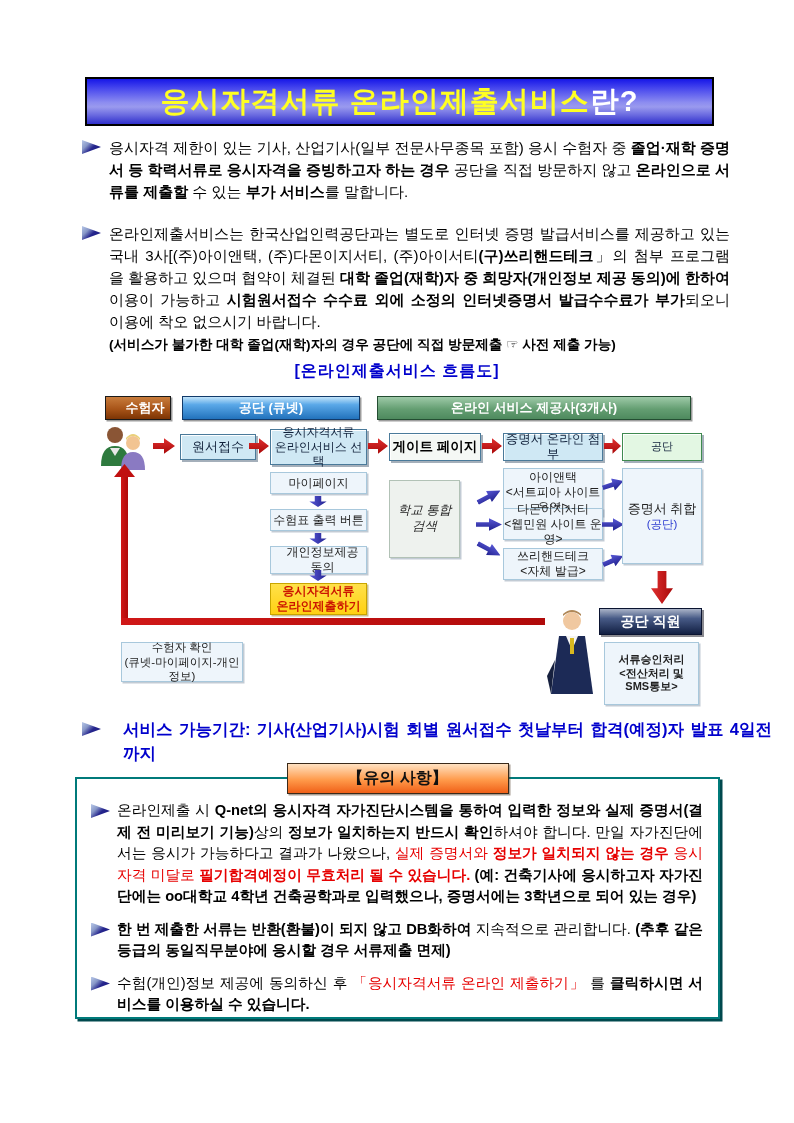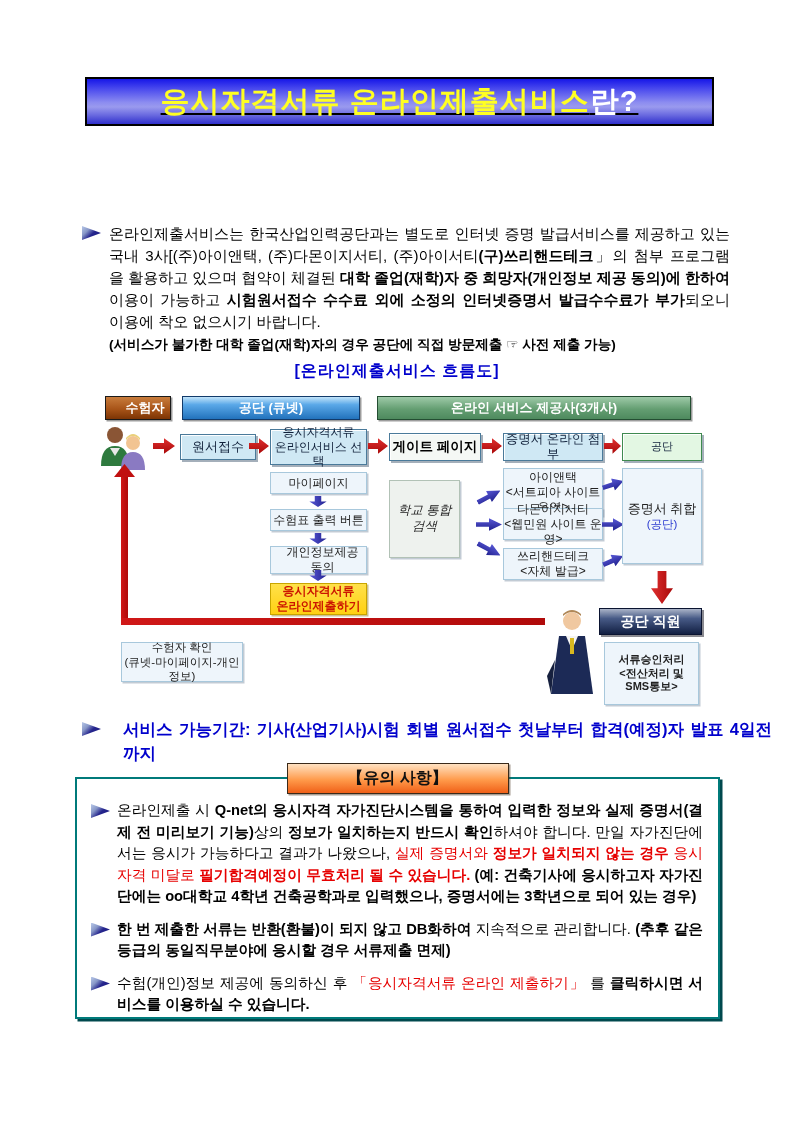--- a/index.html
+++ b/index.html
@@ -4,21 +4,21 @@
 <style>
   html,body{margin:0;padding:0;background:#ffffff;}
   .page{position:relative;width:794px;height:1123px;background:#fff;
         font-family:"Liberation Sans","DejaVu Sans",sans-serif;color:#000;overflow:hidden;}
 
   
   .title-bar{position:absolute;left:85px;top:77px;width:625px;height:45px;
     border:2px solid #000;
     background:linear-gradient(180deg,#1717e8 0%,#4a4aee 22%,#8c8cf0 52%,#9a9aee 62%,#6a6ae0 80%,#3030cc 100%);
     display:flex;align-items:center;justify-content:center;}
-  .title-bar .t{font-size:29px;font-weight:bold;letter-spacing:1px;text-decoration:underline;}
+  .title-bar .t{font-size:29px;font-weight:bold;letter-spacing:1px;}
 
   
   .para{position:absolute;font-size:15px;line-height:22px;text-align:justify;word-break:break-all;}
   .bullet{position:absolute;left:0;top:3px;width:19px;height:14px;
     background:linear-gradient(135deg,#b8c8e8 0%,#8898c8 30%,#26268e 55%,#15157a 100%);
     clip-path:polygon(0 0,100% 50%,0 100%);}
   .para .txt{margin-left:27px;}
   .note-line{font-size:13.6px;font-weight:bold;margin-top:1px;}
 
   
@@ -88,20 +88,24 @@
 </style>
 </head>
 <body>
 
 <div class="page">
 
   <div class="title-bar">
     <div class="t"><span style="color: rgb(255, 255, 34);">응시자격서류 온라인제출서비스</span><span style="color: rgb(255, 255, 255);">란?</span></div>
   </div>
 
+  <div class="para" style="left:82px;top:137px;width:648px;">
+    <span class="bullet"></span>
+    <div class="txt"><span>응시자격 제한이 있는 기사, 산업기사(일부 전문사무종목 포함) 응시 수험자 중 </span><span style="font-weight: bold;">졸업·재학 증명서 등 학력서류로 응시자격을 증빙하고자 하는 경우</span><span> 공단을 직접 방문하지 않고 </span><span style="font-weight: bold;">온라인으로 서류를 제출할</span><span> 수 있는 </span><span style="font-weight: bold;">부가 서비스</span><span>를 말합니다.</span></div>
+  </div>
 
   <div class="para" style="left:82px;top:223px;width:648px;">
     <span class="bullet"></span>
     <div class="txt">
       <span><span>온라인제출서비스는 한국산업인력공단과는 별도로 인터넷 증명 발급서비스를 제공하고 있는 국내 3사[(주)아이앤택, (주)다몬이지서티, (주)아이서티</span><span style="font-weight: bold;">(구)쓰리핸드테크</span><span>」의 첨부 프로그램을 활용하고 있으며 협약이 체결된 </span><span style="font-weight: bold;">대학 졸업(재학)자 중 희망자(개인정보 제공 동의)에 한하여</span><span> 이용이 가능하고 </span><span style="font-weight: bold;">시험원서접수 수수료 외에 소정의 인터넷증명서 발급수수료가 부가</span><span>되오니 이용에 착오 없으시기 바랍니다.</span></span>
       <div class="note-line">(서비스가 불가한 대학 졸업(재학)자의 경우 공단에 직접 방문제출 ☞ 사전 제출 가능)</div>
     </div>
   </div>
 
   <div class="flow-title">[온라인제출서비스 흐름도]</div>

